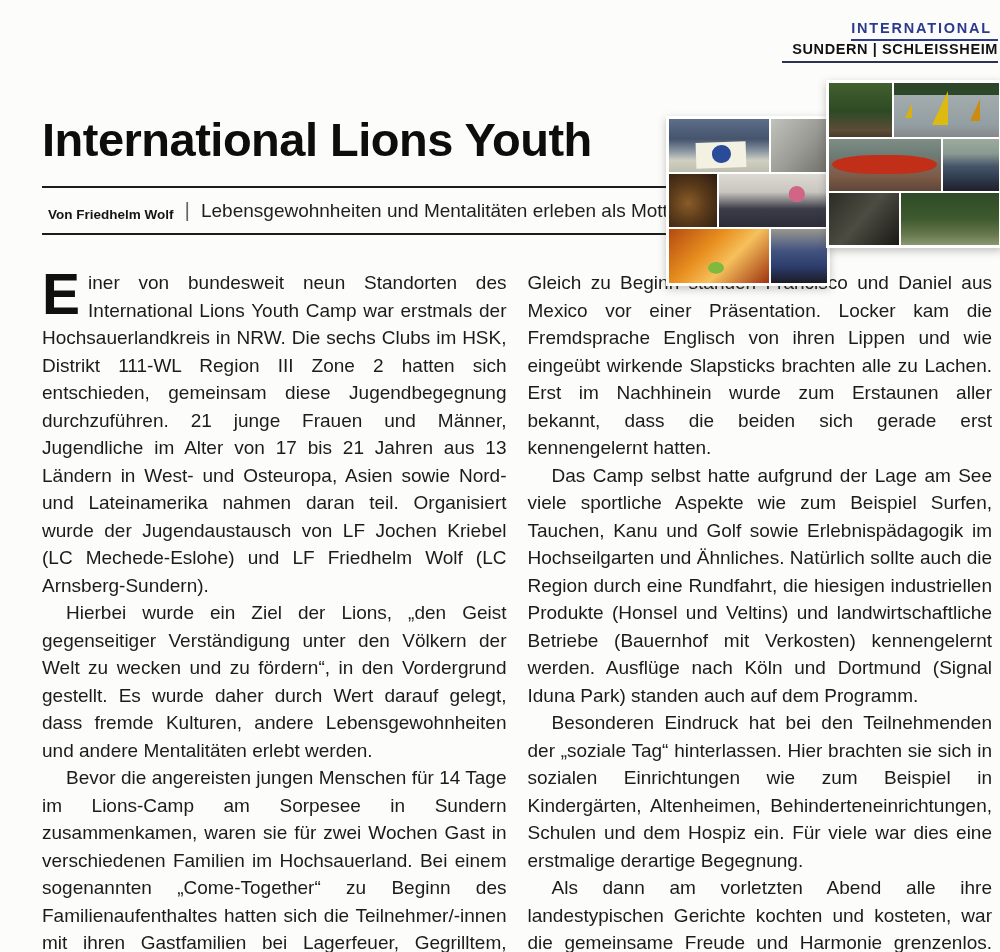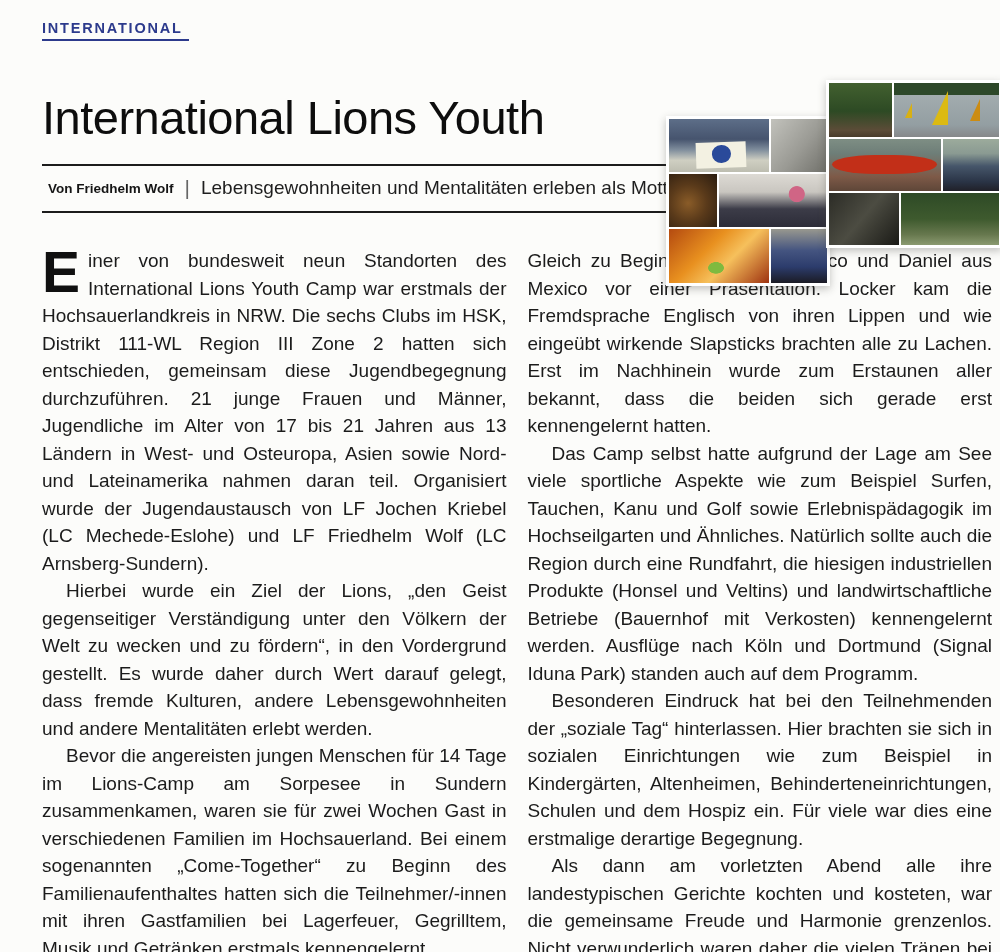--- a/index.html
+++ b/index.html
@@ -6,39 +6,39 @@
   body {
     width:1000px; height:952px;
     background:#fcfcfa;
     font-family:"Liberation Sans", sans-serif;
     position:relative;
     overflow:hidden;
     color:#1b1b1b;
   }
 
   
-  .kicker { display:flex; align-items:flex-end; margin:20px 2px 0 42px; }
+  .kicker { display:flex; align-items:flex-end; margin:20px 2px 0 42px;flex-direction:column; }
   .kicker-section {
     color:#2c3a8c; font-weight:bold; font-size:14.5px; letter-spacing:1.8px;
     border-bottom:2.5px solid #2c3a8c; padding:0 6px 3px 0; white-space:nowrap;
   }
   .kicker-rest {
     flex:1; border-bottom:2px solid #2b3254; padding:0 0 4px 10px;
     font-weight:bold; font-size:14.5px; letter-spacing:0.6px; color:#121212; white-space:nowrap;
   }
 
   
   h1.title { margin:48px 0 0 42px; width:640px; font-size:47px; line-height:1.22;
-    font-weight:normal; letter-spacing:-0.5px; color:#0d0d0d; }
+    font-weight:bold; letter-spacing:-0.5px; color:#0d0d0d; }
   h1.title span { display:block; }
 
   
   .byline { width:618px; margin:18px 0 0 42px;
     border-top:2px solid #1c1c1c; border-bottom:2px solid #1c1c1c;
-    padding:10px 16px 11px 6px; display:flex; align-items:center; gap:11px; }
+    padding:10px 16px 11px 6px; display:flex; align-items:flex-end; gap:11px; }
   .byline-author { font-size:13.5px; font-weight:bold; color:#151515; white-space:nowrap; }
   .byline-sep { font-size:21px; color:#666; font-weight:normal; }
   .byline-sub { font-size:19px; color:#1e1e1e; white-space:nowrap; }
 
   
   .article { display:flex; gap:21px; margin:34px 8px 0 42px; }
   .col { width:465px; font-size:19px; line-height:27.5px; text-align:justify; }
   .col p { margin:0; }
   .col p.indent { text-indent:24px; }
   .dropcap { float:left; font-size:57px; line-height:45px; font-weight:bold;
@@ -78,20 +78,21 @@
     background:#c22f18; border-radius:50% / 62%; }
   .ph-wetsuits { background:linear-gradient(180deg,#9cab9c 0%,#8a9a92 28%,#46566a 52%,#2a3446 82%,#202028 100%); }
   .ph-ropes { background:linear-gradient(130deg,#2c2c26 0%,#4c4c42 48%,#1a1a16 100%); }
   .ph-archery { background:linear-gradient(180deg,#2e4a26 0%,#3e5a2e 50%,#67784e 80%,#8a9a70 100%); }
 </style>
 </head>
 <body>
 
 <div class="kicker">
   <span class="kicker-section">INTERNATIONAL</span>
+  <span class="kicker-rest">SUNDERN | SCHLEISSHEIM</span>
 </div>
 
 <h1 class="title">
   <span>International Lions Youth</span>
 </h1>
 
 <div class="collage">
   <div class="cgroup cg-left">
     <div class="crow" style="height:33%">
       <div class="tile ph-banner" style="width:64%">

